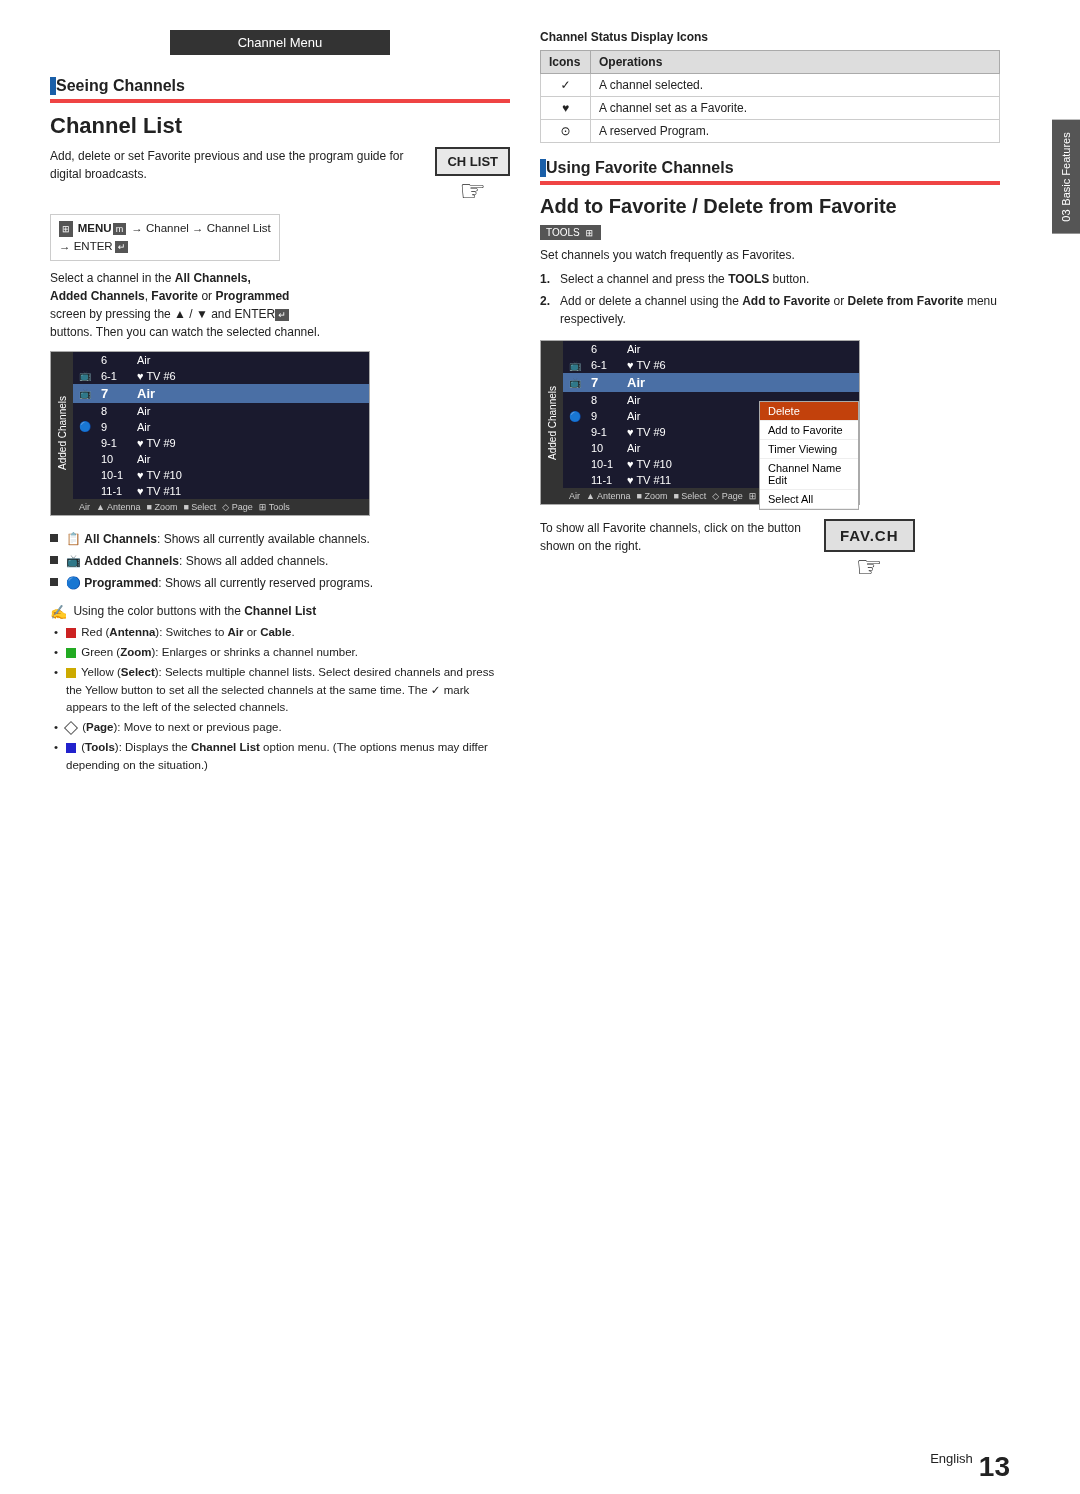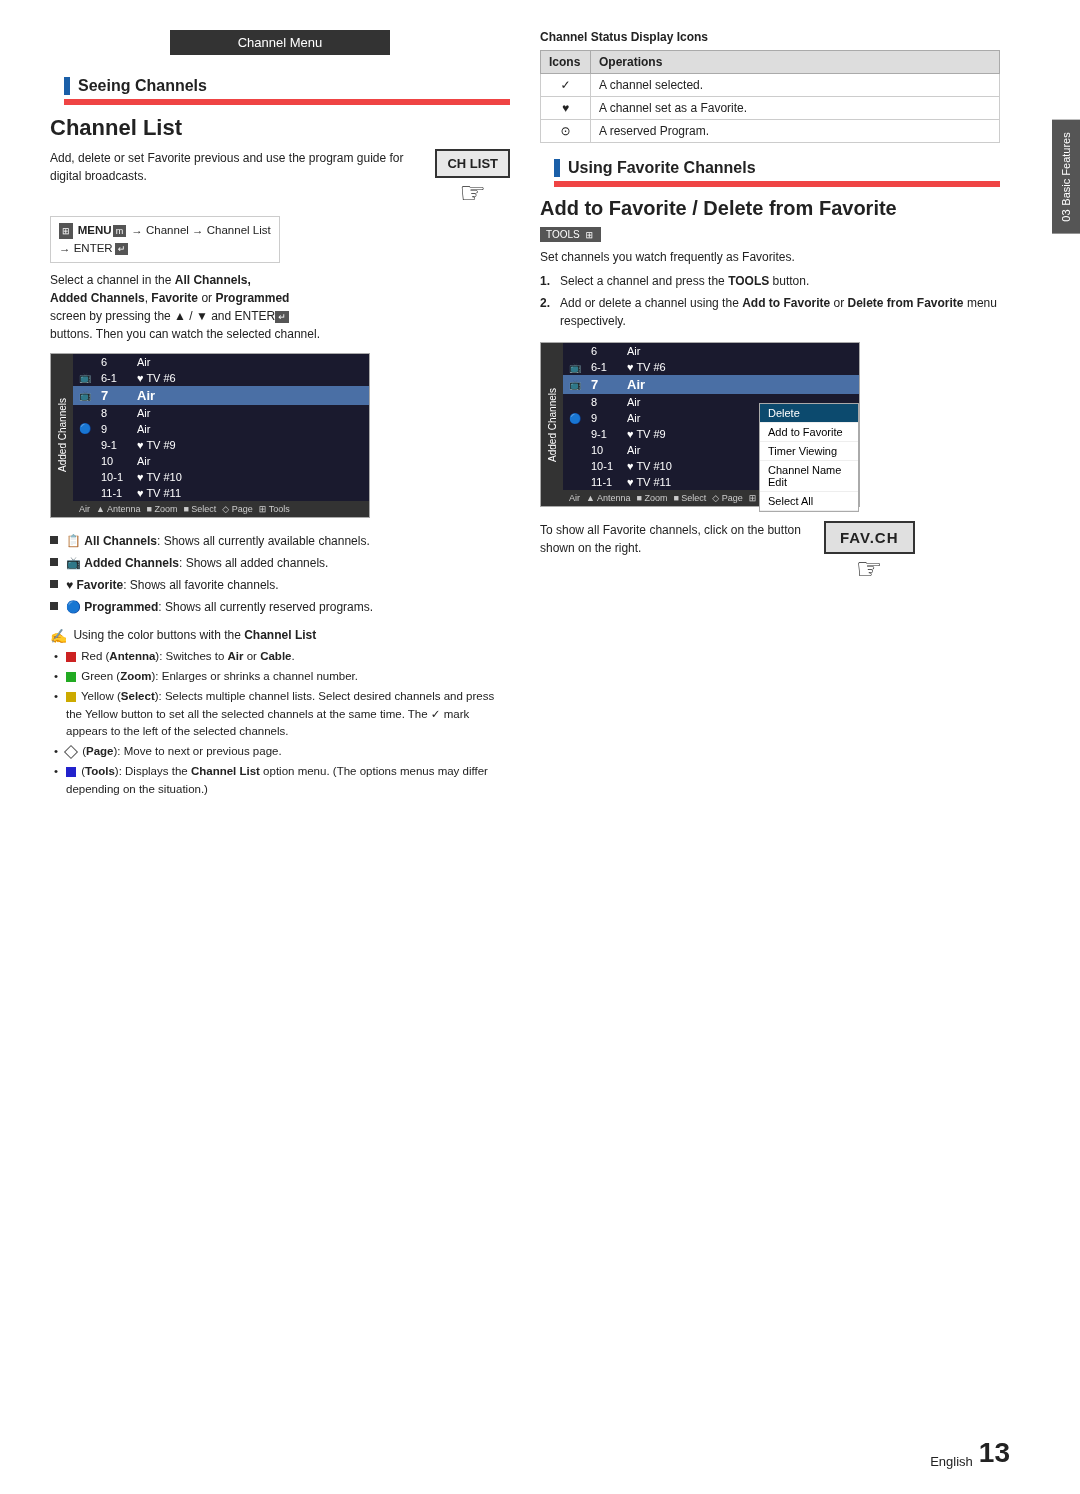--- a/index.html
+++ b/index.html
@@ -72,25 +72,24 @@
       font-weight: normal;
       margin-bottom: 10px;
       display: inline-block;
       width: 220px;
     }
 
     
     .section-title {
       display: flex;
       align-items: center;
-      gap: 8px;
-      border-bottom: 6px solid #ef4444;
+      gap: 0;
+      border-bottom: 4px solid #ef4444;
       padding-bottom: 4px;
       margin-bottom: 10px;
-      margin-left: 14px;
     }
 
     .blue-bar {
       width: 6px;
       height: 18px;
       background: #1a5fa8;
       display: inline-block;
       flex-shrink: 0;
     }
 
@@ -344,25 +343,25 @@
       padding: 5px 10px;
       font-size: 13px;
       font-weight: bold;
       background: #e8e8e8;
       display: inline-block;
     }
 
     
     .page-footer {
       position: absolute;
-      bottom: 25px;
+      bottom: 11px;
       right: 70px;
       font-size: 13px;
       display: flex;
-      align-items: flex-end;
+      align-items: flex-start;
       gap: 6px;
     }
 
     .page-number {
       font-size: 28px;
       font-weight: bold;
     }
 
     .channel-list-mockup2 {
       border: 1px solid #aaa;
@@ -385,21 +384,21 @@
       width: 100px;
       z-index: 5;
     }
 
     .context-menu div {
       padding: 3px 8px;
       border-bottom: 1px solid #eee;
     }
 
     .context-menu div:first-child {
-      background: #0c4a6e;
+      background: #c2410c;
       color: #fff;
     }
 
     .fav-ch-section {
       margin-top: 14px;
     }
 
     .fav-to-show-text {
       font-size: 12px;
       line-height: 1.5;
@@ -559,24 +558,20 @@
 
         
         <ul class="bullet-list">
           <li>
             <div class="bullet-square"></div>
             <span>📋 <strong>All Channels</strong>: Shows all currently available channels.</span>
           </li>
           <li>
             <div class="bullet-square"></div>
             <span>📺 <strong>Added Channels</strong>: Shows all added channels.</span>
-          </li>
-          <li>
-            <div class="bullet-square"></div>
-            <span>♥ <strong>Favorite</strong>: Shows all favorite channels.</span>
           </li>
           <li>
             <div class="bullet-square"></div>
             <span>🔵 <strong>Programmed</strong>: Shows all currently reserved programs.</span>
           </li>
         </ul>
 
         
         <div class="note-section">
           <div class="note-header">

